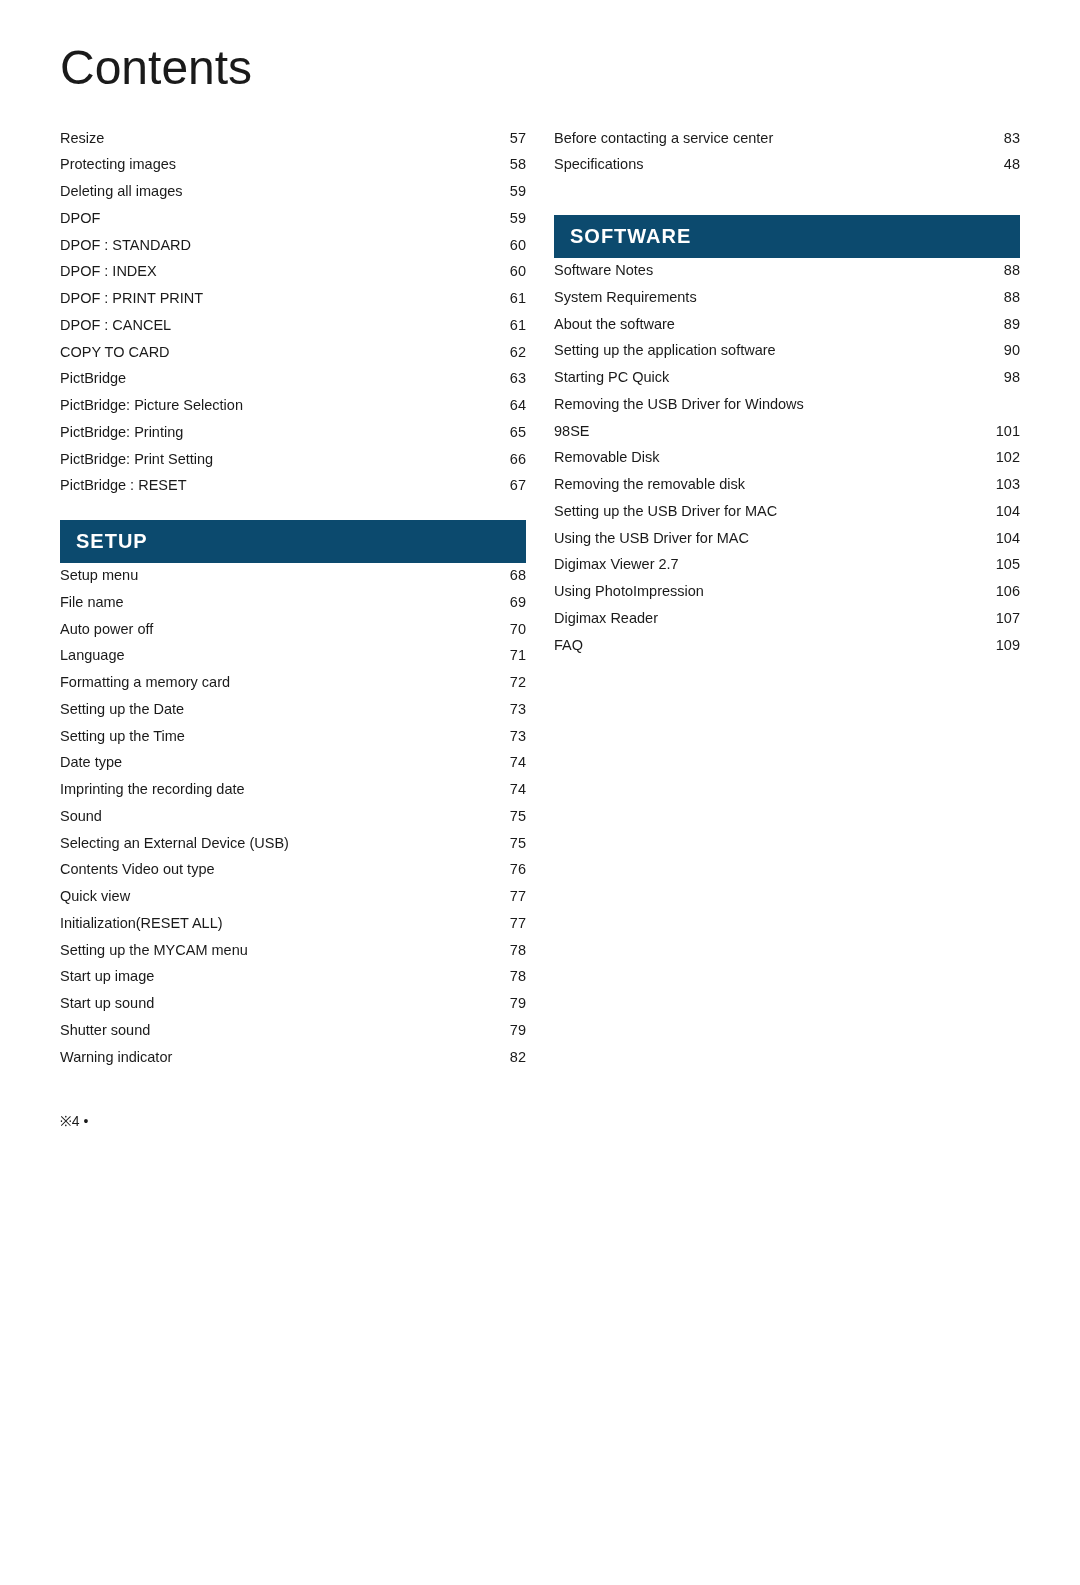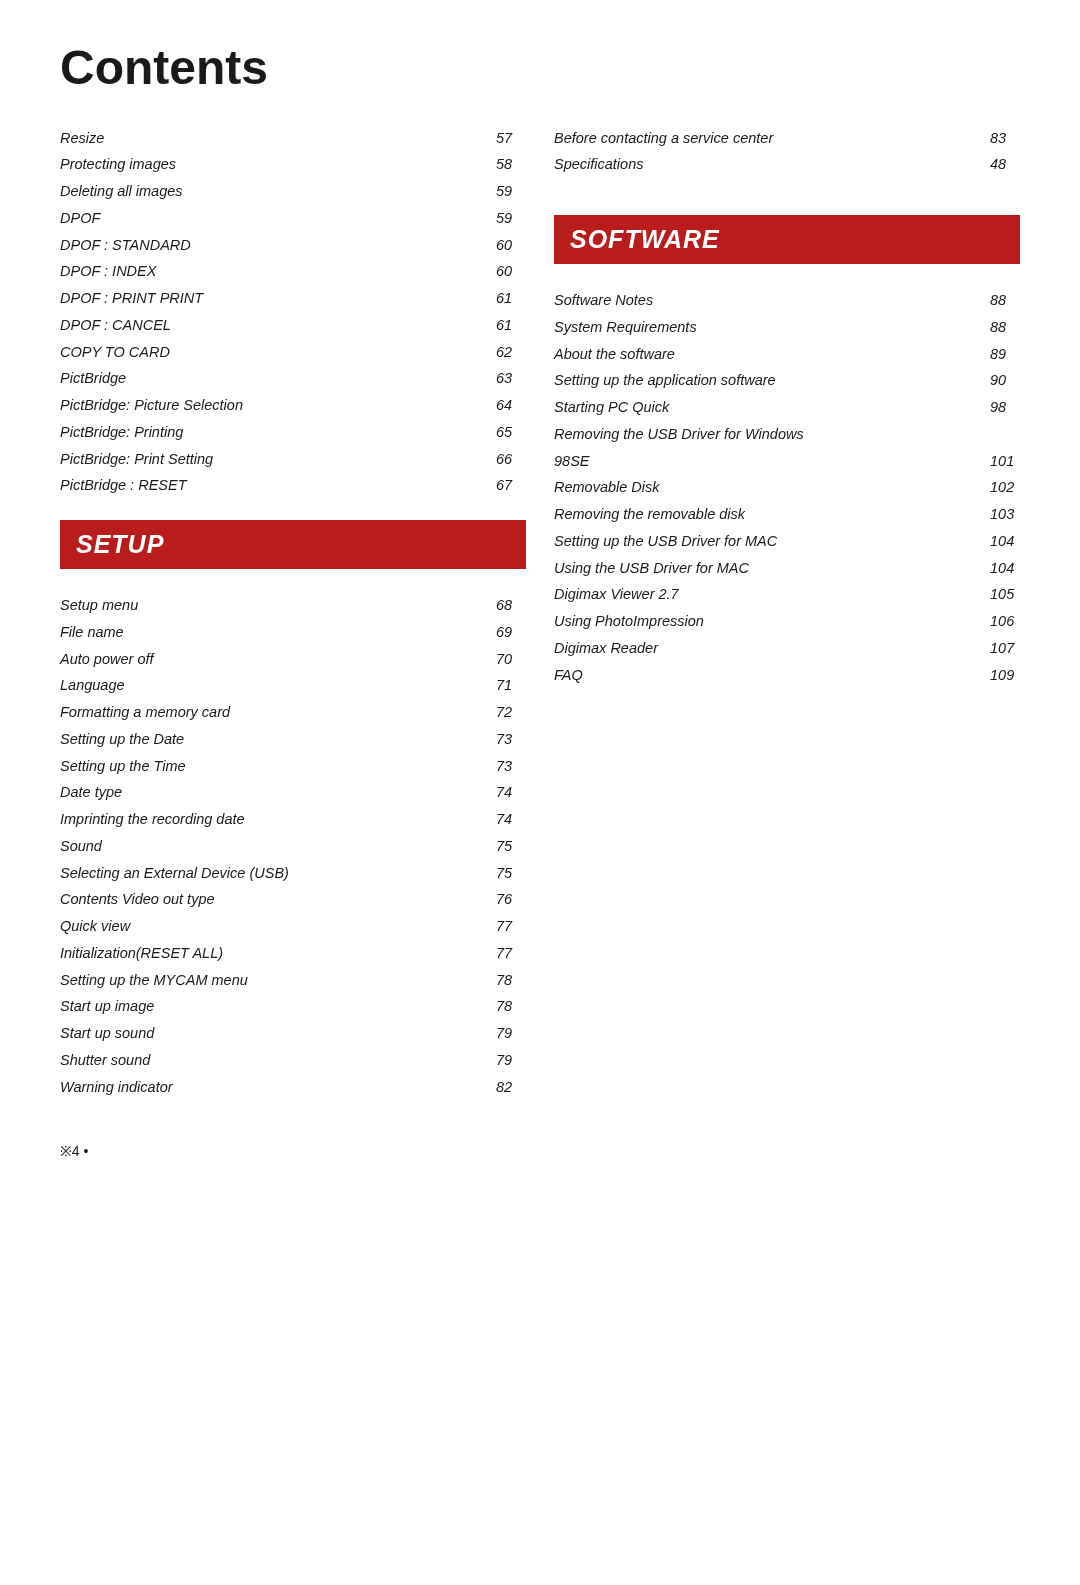--- a/index.html
+++ b/index.html
@@ -13,30 +13,29 @@
       min-height: 1585px;
       background: #ffffff;
       font-family: Arial, Helvetica, sans-serif;
       font-size: 15px;
       color: #1a1a1a;
       padding: 40px 60px;
     }
 
     .page-title {
       font-size: 48px;
-      font-weight: 700;
+      font-weight: 400;
       color: #1a1a1a;
       margin-bottom: 30px;
       letter-spacing: 0px;
     }
 
     .content-area {
       display: flex;
       gap: 28px;
-      font-style: italic;
     }
 
     .column-left {
       flex: 1;
     }
 
     .column-right {
       flex: 1;
     }
 
@@ -51,30 +50,31 @@
     .toc-entry .toc-label {
       flex: 1;
       font-size: 14.5px;
       color: #1a1a1a;
     }
 
     .toc-entry .toc-page {
       font-size: 14.5px;
       color: #1a1a1a;
       min-width: 30px;
+      text-align: right;
     }
 
     .section-header {
-      background: #b91c1c;
+      background: #0c4a6e;
       color: #ffffff;
-      font-size: 25px;
+      font-size: 20px;
       font-weight: 900;
       padding: 10px 16px;
       margin-top: 20px;
-      margin-bottom: 24px;
+      margin-bottom: 0;
       letter-spacing: 1px;
       text-transform: uppercase;
     }
 
     .footer-note {
       margin-top: 40px;
       font-size: 14px;
       color: #1a1a1a;
     }
 

